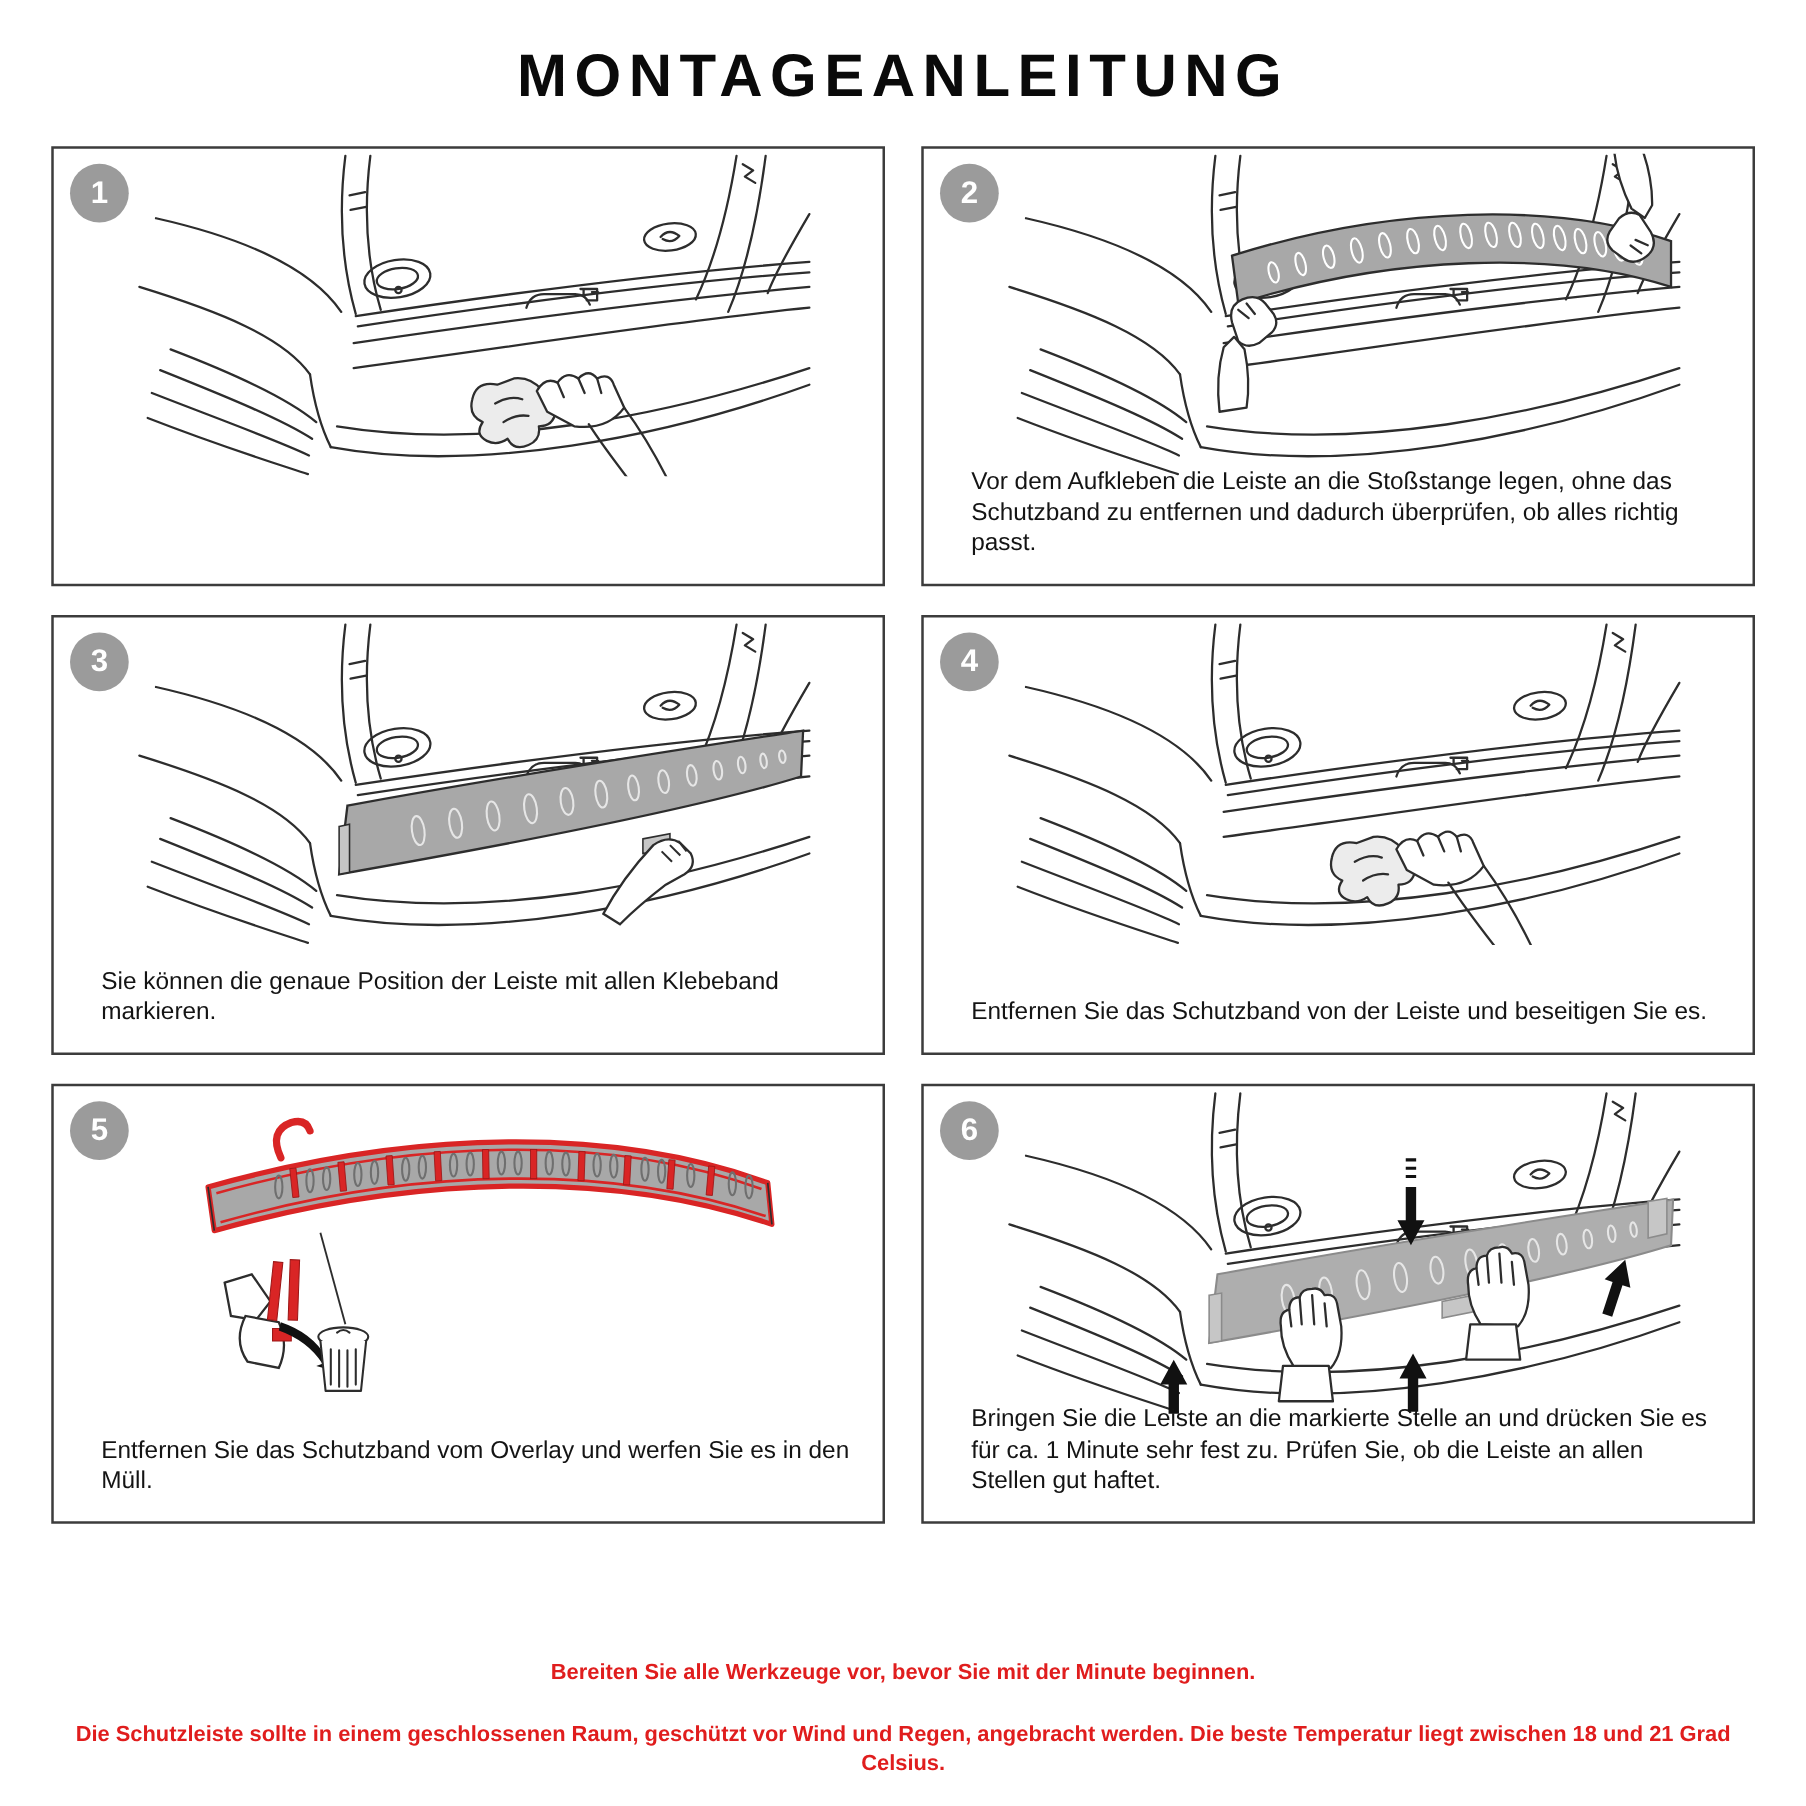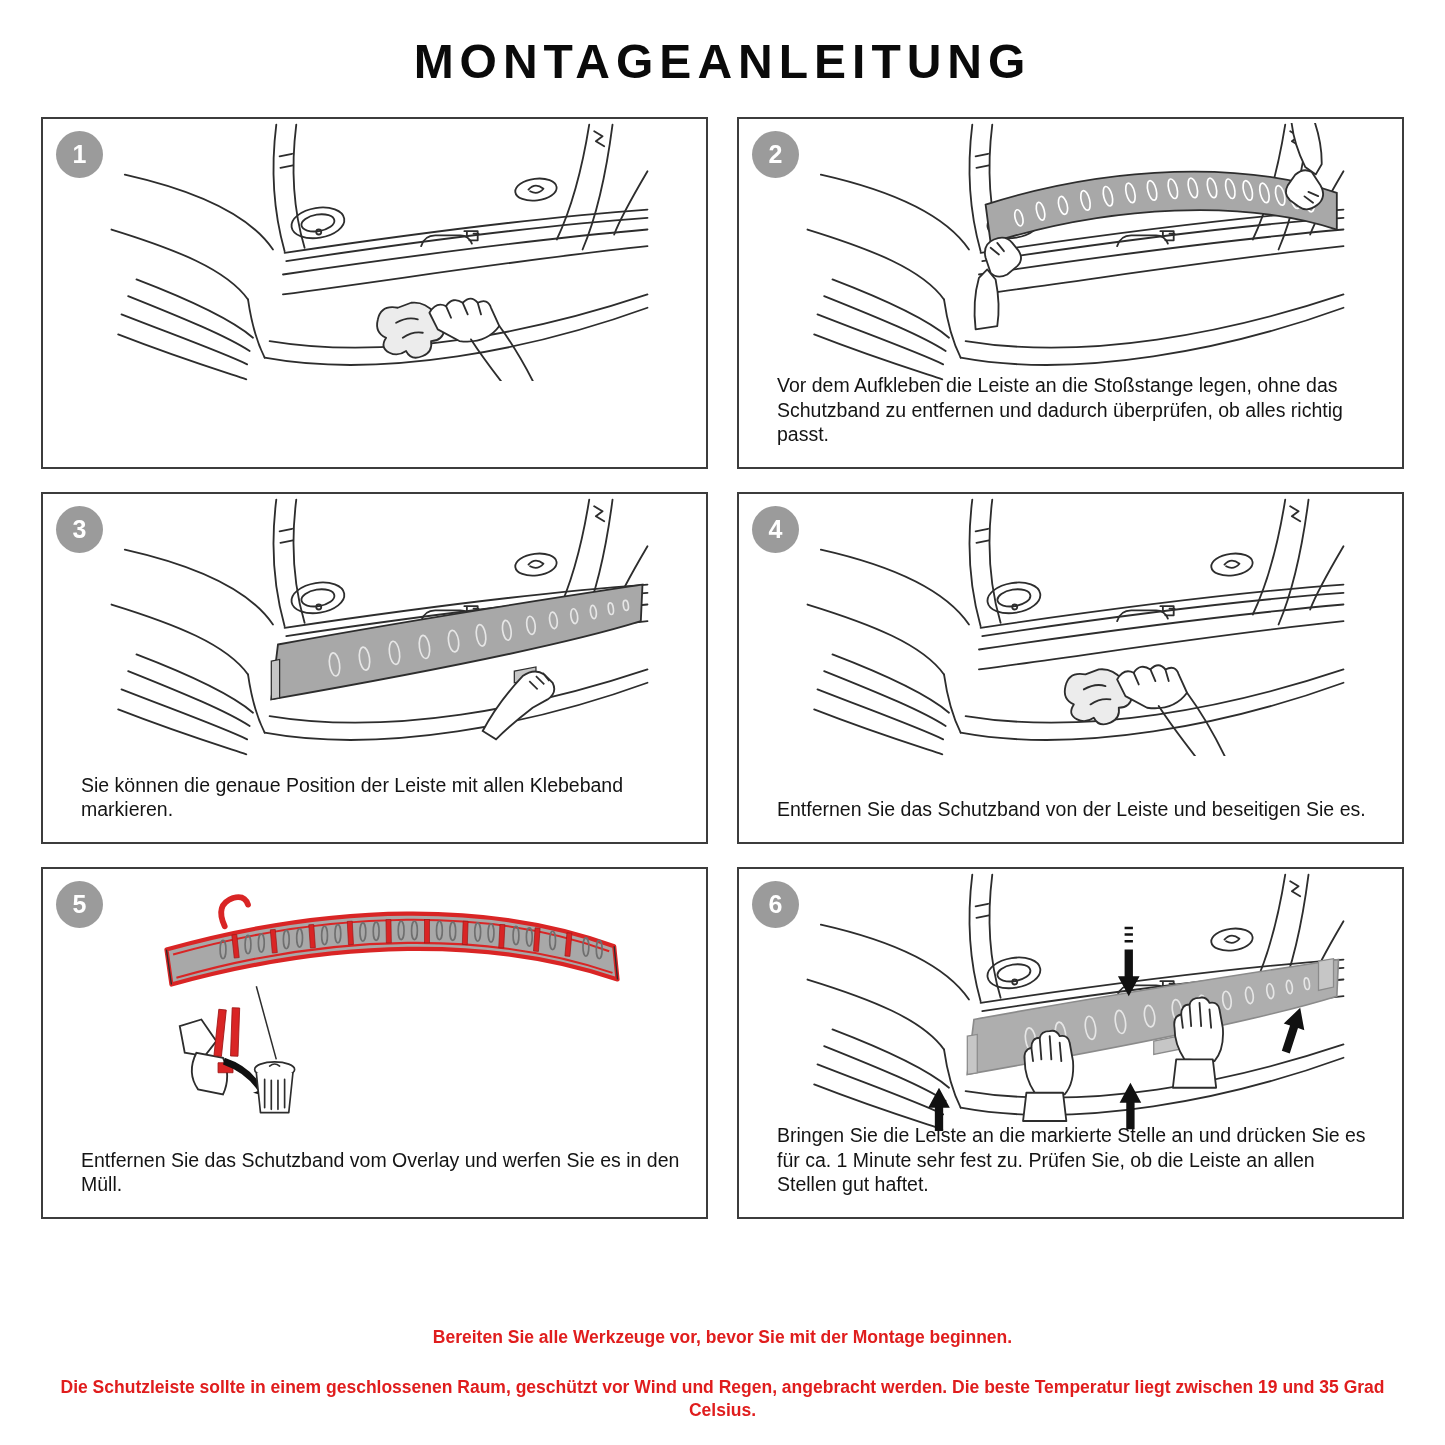--- a/index.html
+++ b/index.html
@@ -269,15 +269,15 @@
             <use href="#arrow-up"></use>
           </g>
       </svg>
     </div>
     <div class="caption">Bringen Sie die Leiste an die markierte Stelle an und drücken Sie es für ca. 1 Minute sehr fest zu. Prüfen Sie, ob die Leiste an allen Stellen gut haftet.</div>
   </div>
 
 </div>
 
 <div class="footer">
-  <div class="f1">Bereiten Sie alle Werkzeuge vor, bevor Sie mit der Montage beginnen.</div>
-  <div class="f2">Die Schutzleiste sollte in einem geschlossenen Raum, geschützt vor Wind und Regen, angebracht werden. Die beste Temperatur liegt zwischen 19 und 35 Grad Celsius.</div>
+  <div class="f1">Bereiten Sie alle Werkzeuge vor, bevor Sie mit der Minute beginnen.</div>
+  <div class="f2">Die Schutzleiste sollte in einem geschlossenen Raum, geschützt vor Wind und Regen, angebracht werden. Die beste Temperatur liegt zwischen 18 und 21 Grad Celsius.</div>
 </div>
 
 </body></html>

